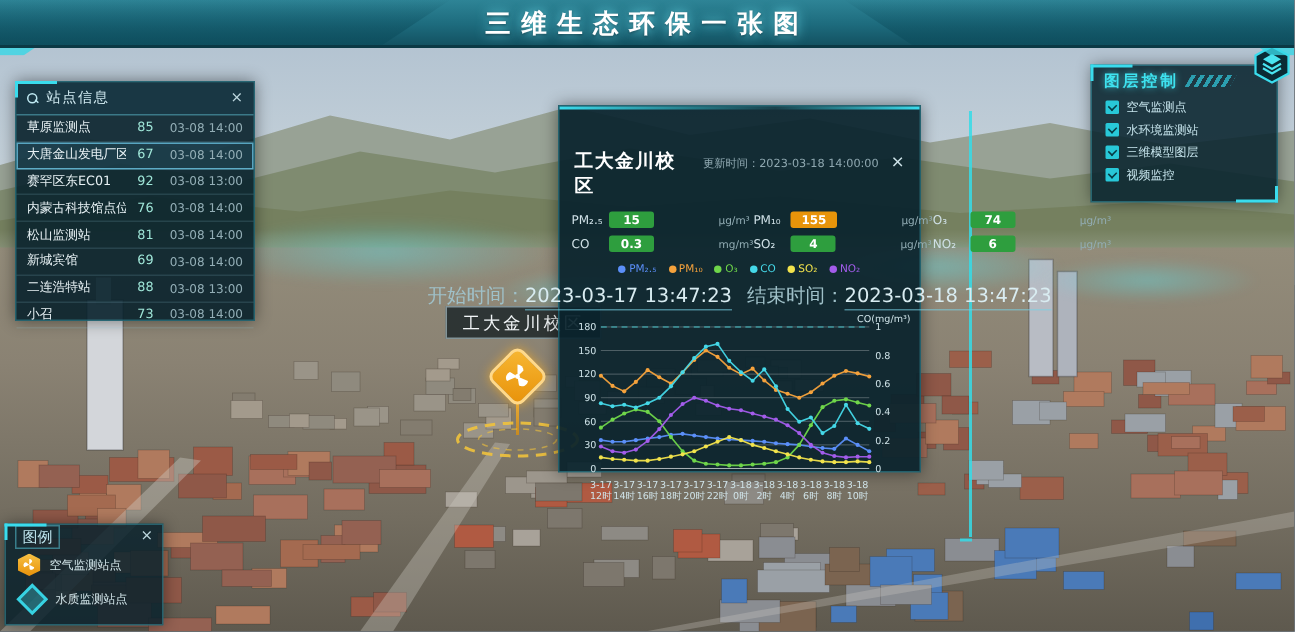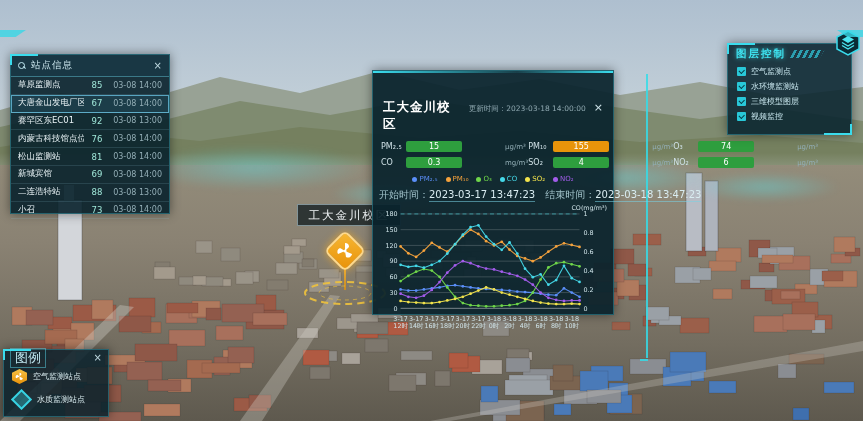--- a/index.html
+++ b/index.html
@@ -59,26 +59,26 @@
   .pp-head{display:flex;align-items:baseline;padding:8px 8px 2px 10px;gap:6px;}
   .pp-title{font-size:12.5px;font-weight:bold;color:#ffffff;letter-spacing:1px;}
   .pp-update{flex:1;text-align:left;font-size:7.5px;color:#8fa8b0;white-space:nowrap;margin-top:25px;}
   .pp-close{font-size:11px;color:#cfe4ea;cursor:pointer;padding:0 2px;}
   .aqi-row{display:flex;align-items:baseline;padding:2px 10px 0;gap:4px;}
   .aqi-label{font-size:9px;color:#aac8d0;}
   .aqi-value{font-size:24px;font-weight:bold;color:#f2a71d;text-shadow:0 0 6px rgba(242,167,29,.5);line-height:1;}
   .pol-grid{display:grid;grid-template-columns:1fr 1fr 1fr;padding:6px 8px 0;row-gap:5px;}
   .pol-cell{display:flex;align-items:center;gap:3px;font-size:8px;}
   .pol-label{color:#cfe0e6;min-width:22px;}
-  .pol-badge{min-width:16px;padding:1px 20px;border-radius:2px;text-align:center;color:#fff;font-weight:normal;font-size:8px;}
+  .pol-badge{min-width:16px;padding:1px 7px;border-radius:2px;text-align:center;color:#fff;font-weight:bold;font-size:8px;}
   .pol-unit{color:#93aeb6;font-size:7px;margin-left:40px;}
   .chart-legend{display:flex;justify-content:center;gap:8px;padding:7px 4px 2px;flex-wrap:nowrap;}
   .cl-item{display:flex;align-items:center;gap:2px;font-size:7px;}
   .cl-dot{width:5px;height:5px;border-radius:50%;}
-  .time-row{display:flex;gap:10px;padding:3px 6px 1px;font-size:10px;color:#9fc0c8;white-space:nowrap;}
+  .time-row{display:flex;justify-content:center;gap:10px;padding:3px 6px 1px;font-size:13px;color:#9fc0c8;white-space:nowrap;}
   .time-val{color:#d9ecf1;border-bottom:1px solid rgba(120,210,230,.55);padding-bottom:1px;cursor:pointer;}
   #aq-chart{display:block;width:232px;height:130px;margin:1px auto 0;}
   #aq-chart .tick{font-size:6.5px;fill:#cfe3e8;}
   .popup-frame-line{position:absolute;left:646px;top:74px;width:2px;height:284px;background:#35dce8;opacity:.85;z-index:19;}
   .popup-frame-line::after{content:"";position:absolute;left:-6px;bottom:-3px;width:8px;height:2px;background:#35dce8;}
 
   
   .layer-panel{left:727px;top:43px;width:123px;height:90px;z-index:25;background:rgba(8,35,45,.88);}
   .lp-head{display:flex;align-items:center;height:20px;padding:0 8px;gap:6px;}
   .lp-title{font-size:10.5px;font-weight:bold;color:#3ee2ef;letter-spacing:2px;text-shadow:0 0 5px rgba(62,226,239,.7);}
@@ -86,21 +86,21 @@
     background:repeating-linear-gradient(90deg,#2fb9cc 0 3px,transparent 3px 6px);opacity:.8;}
   .hex-badge{position:absolute;right:-10px;top:-14px;width:26px;height:26px;}
   .layer-row{display:flex;align-items:center;gap:5px;padding:2px 9px;font-size:8px;color:#c8e6ee;}
   .cbx{position:relative;width:9px;height:9px;background:#28c8d8;border-radius:1px;flex:0 0 auto;}
   .cbx::after{content:"";position:absolute;left:2px;top:1.5px;width:4px;height:2.5px;
     border-left:1.5px solid #063a44;border-bottom:1.5px solid #063a44;transform:rotate(-45deg);}
 
   
   .legend-panel{left:3px;top:349px;width:104px;height:66px;z-index:25;background:rgba(8,33,43,.85);}
   .lg-head{display:flex;align-items:center;height:16px;padding:0 6px;gap:4px;}
-  .lg-title{flex:1;font-size:13px;color:#bfe5ee;border:1px solid rgba(90,210,230,.5);padding:0 4px;width:max-content;flex:0 0 auto;}
+  .lg-title{flex:1;font-size:10px;color:#bfe5ee;border:1px solid rgba(90,210,230,.5);padding:0 4px;width:max-content;flex:0 0 auto;}
   .lg-spacer{flex:1;}
   .lg-item{display:flex;align-items:center;gap:6px;padding:3px 8px;font-size:8px;color:#d5e8ec;}
   .hex-icon{width:15px;height:15px;clip-path:polygon(50% 0,100% 25%,100% 75%,50% 100%,0 75%,0 25%);
     background:linear-gradient(180deg,#f7c245,#e8920a);display:flex;align-items:center;justify-content:center;flex:0 0 auto;}
   .diamond-icon{width:11px;height:11px;transform:rotate(45deg);border:2px solid #37d2e2;background:rgba(55,210,226,.35);margin:2px;flex:0 0 auto;}
 
   
   .marker-layer{position:absolute;left:0;top:0;width:863px;height:421px;z-index:10;pointer-events:none;}
   .map-label{position:absolute;left:297px;top:204px;width:102px;height:20px;line-height:20px;
     background:rgba(10,22,28,.72);border:1px solid rgba(200,225,235,.55);
@@ -353,20 +353,25 @@
           <circle cx="10" cy="10" r="1.6"></circle>
         </g>
       </svg>
     </div>
     <svg style="position:absolute;left:300px;top:278px;" width="90" height="30" viewBox="0 0 90 30">
       <ellipse cx="45" cy="15" rx="40" ry="11" fill="none" stroke="#f0c23c" stroke-width="2" stroke-dasharray="7 5" opacity=".9"></ellipse>
       <ellipse cx="45" cy="15" rx="26" ry="7" fill="none" stroke="#f0c23c" stroke-width="1" stroke-dasharray="4 4" opacity=".6"></ellipse>
     </svg>
   </div>
 
+  <header class="topbar">
+    <div class="wing left"></div>
+    <div class="wing right"></div>
+    <div class="title">三维生态环保一张图</div>
+  </header>
   <div class="hdr-accent l"></div>
   <div class="hdr-accent r"></div>
 
   <aside class="panel station-panel">
     <div class="corner tl"></div>
     <div class="sp-head">
       <span class="search-icon"></span>
       <span class="sp-title">站点信息</span>
       <span class="close-x">×</span>
     </div>

